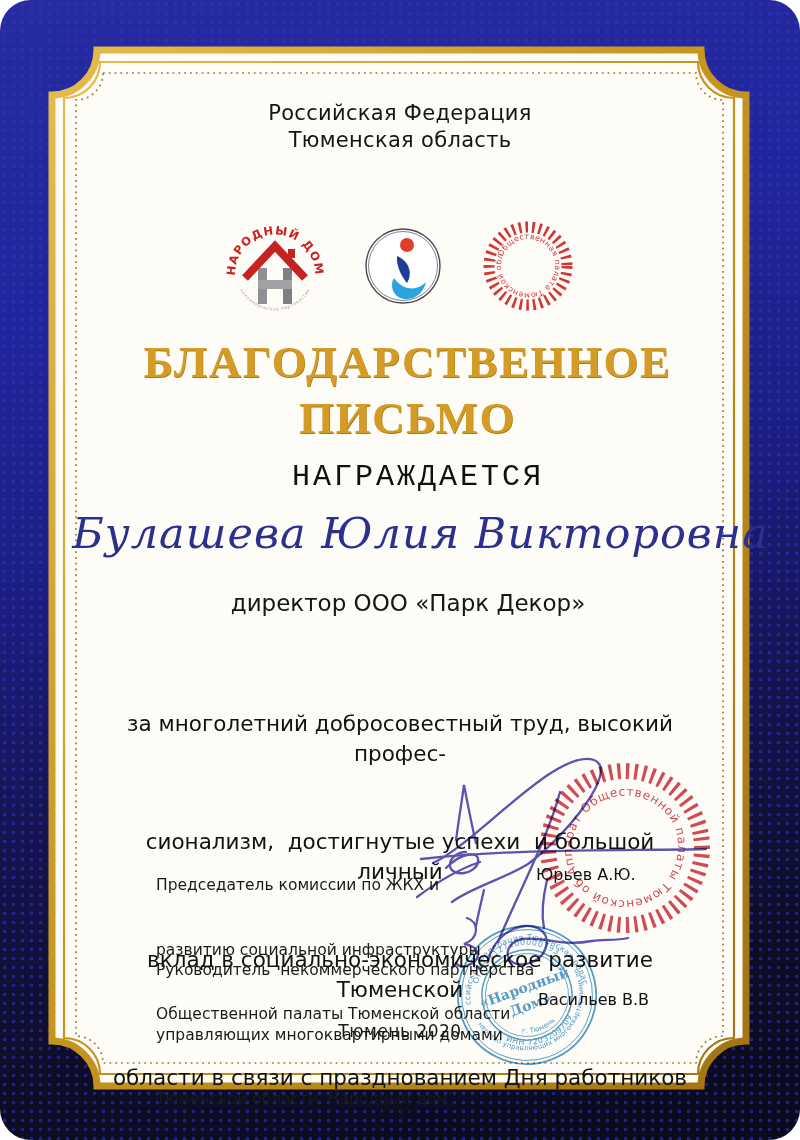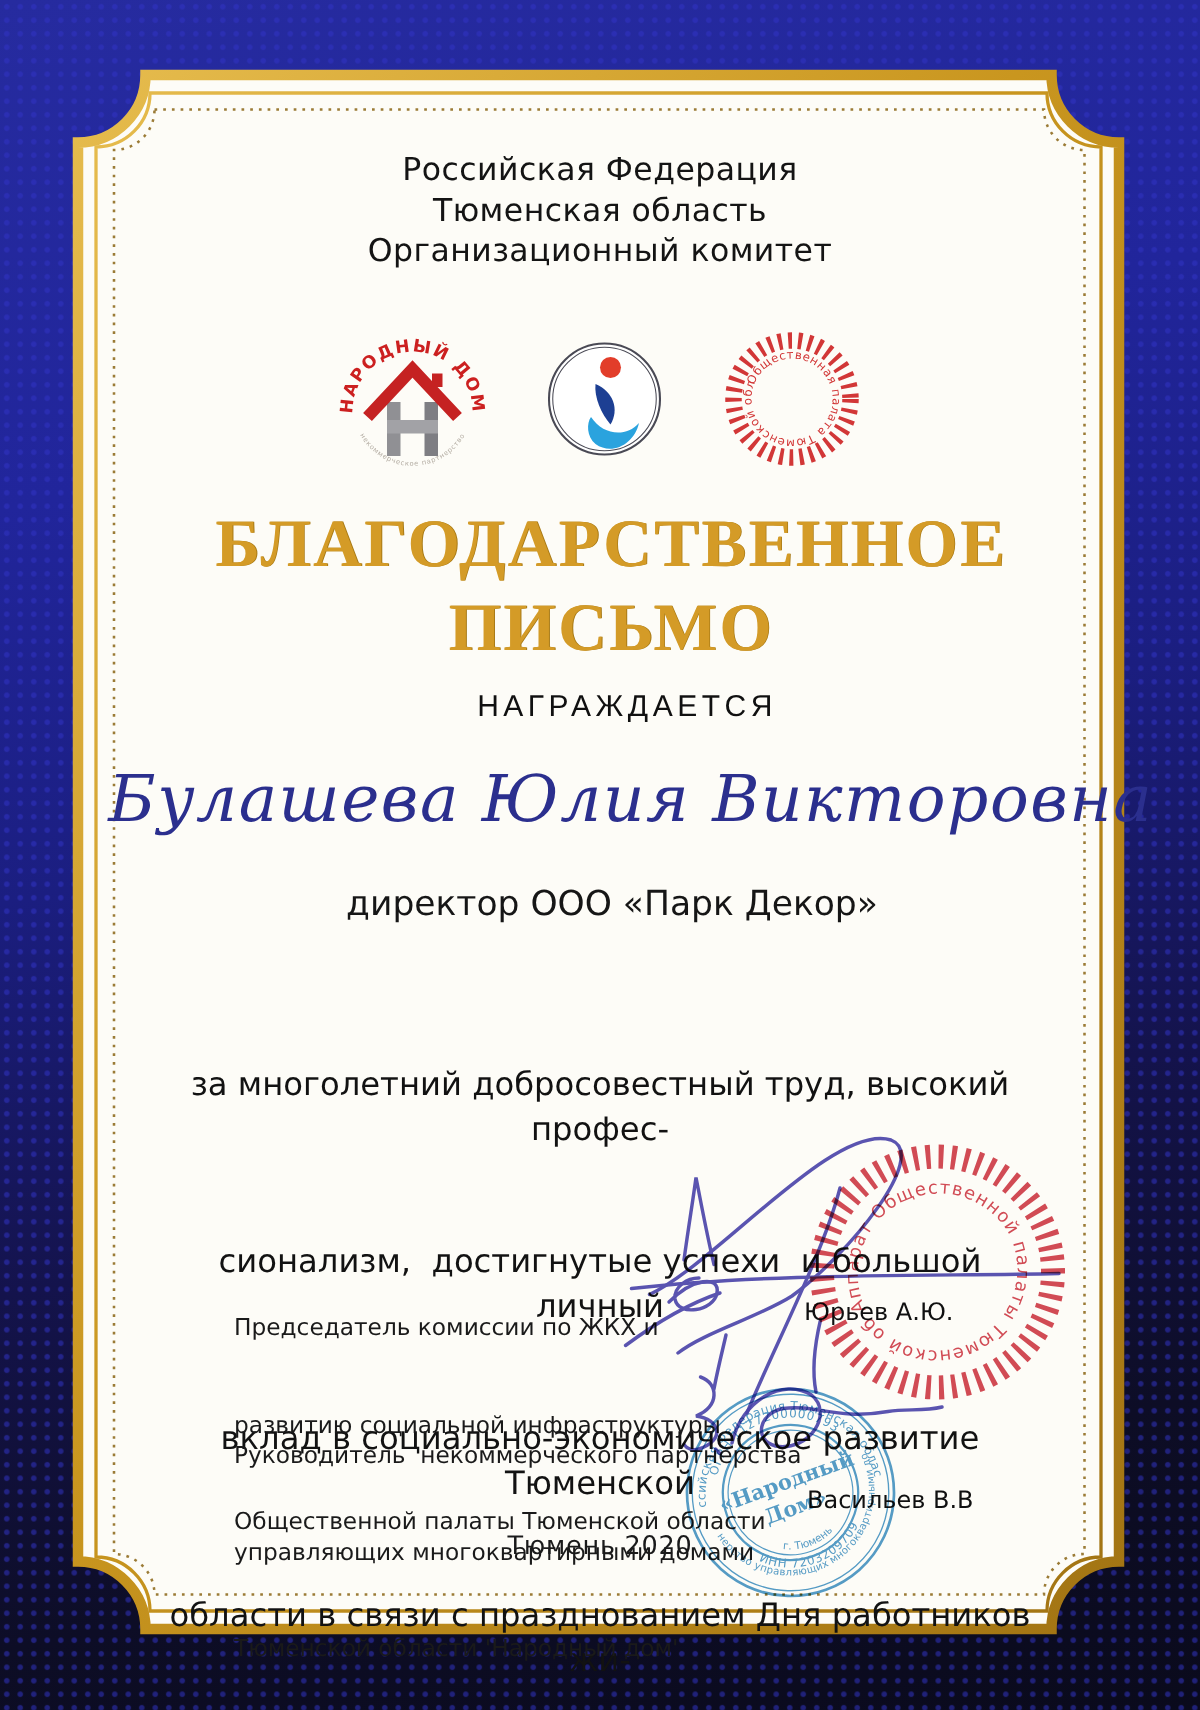--- a/index.html
+++ b/index.html
@@ -3,28 +3,29 @@
 <meta charset="utf-8">
 <style>
   html,body{margin:0;padding:0;}
   body{width:800px;height:1140px;font-family:"DejaVu Sans",sans-serif;}
   .page{
     position:relative;width:800px;height:1140px;overflow:hidden;
     background-image:
       radial-gradient(rgba(49,51,196,0.55) 1.5px, transparent 2.2px),
       linear-gradient(168deg,#262b9f 0%,#21259b 26%,#1b1e80 46%,#14134c 66%,#0d0d26 84%,#0a0a1c 100%);
     background-size:9px 9px, 100% 100%;
+    border-radius:31px;
   }
   .abs{position:absolute;}
   .ctr{left:0;right:0;text-align:center;}
   .frame-svg{position:absolute;left:0;top:0;}
   .header{top:100px;font-size:21px;line-height:27px;color:#141414;letter-spacing:.3px;}
   .logos{position:absolute;top:216px;left:0;right:0;height:100px;display:flex;justify-content:center;align-items:flex-start;gap:36px;}
   .title{top:334px;font-family:"Liberation Serif",serif;font-weight:700;font-size:45px;line-height:56px;color:#d49b27;letter-spacing:1.5px;text-shadow:.6px .6px 0 #a87a16;margin-left:15px;}
-  .awarded{top:460px;font-family:Liberation Sans, sans-serif;font-size:20px;letter-spacing:3px;color:#101010;padding-left:36px;}
+  .awarded{top:460px;font-family:Liberation Mono, monospace;font-size:30px;letter-spacing:3px;color:#101010;padding-left:36px;}
   .name{top:508px;font-family:"DejaVu Serif",serif;font-style:italic;font-size:43px;color:#2b2f8e;letter-spacing:1px;padding-left:41px;}
   .position{top:590px;font-size:23px;color:#161616;margin-left:16px;}
   .body-text{top:650px;left:110px;width:580px;font-size:21.5px;line-height:29.5px;color:#121212;text-align:center;white-space:pre-wrap;}
   .sig-title{left:156px;width:430px;text-align:left;font-size:15.5px;line-height:21.5px;color:#1a1a1a;white-space:pre-wrap;}
   .sig1{top:832px;}
   .sig2{top:917px;}
   .sig-name{font-size:16px;color:#101010;}
   .sig-name-1{top:865px;left:536px;}
   .sig-name-2{top:990px;left:538px;}
   .footer{top:1021px;font-size:17px;color:#1a1a1a;letter-spacing:.5px;}
@@ -45,21 +46,20 @@
       </linearGradient>
     </defs>
     <path d="M97,50 H701 A45,45 0 0 0 746,95 V1041 A45,45 0 0 0 701,1086 H97 A45,45 0 0 0 52,1041 V95 A45,45 0 0 0 97,50 Z" fill="#fdfcf7" stroke="url(#gold)" stroke-width="7"></path>
     <path d="M100,62 H698 A36,36 0 0 0 734,98 V1038 A36,36 0 0 0 698,1074 H100 A36,36 0 0 0 64,1038 V98 A36,36 0 0 0 100,62 Z" fill="none" stroke="url(#gold)" stroke-width="2.2"></path>
     <path d="M103,73 H696 A27,27 0 0 0 723,100 V1036 A27,27 0 0 0 696,1063 H103 A27,27 0 0 0 76,1036 V100 A27,27 0 0 0 103,73 Z" fill="none" stroke="#9b7b36" stroke-width="1.7" stroke-dasharray="1.8 4"></path>
   </svg>
 
   <div class="abs ctr header">
     <div>Российская Федерация</div>
     <div>Тюменская область</div>
-    <div>Организационный комитет</div>
   </div>
 
   <div class="logos">
 
     <svg width="100" height="98" viewBox="0 0 100 98">
       <defs>
         <path id="nd-arc" d="M10.2,54.5 A40,40 0 0 1 89.8,54.5" fill="none"></path>
         <path id="nd-arc-b" d="M14,72 A40,40 0 0 0 86,72" fill="none"></path>
       </defs>
       <text font-size="11.5" font-weight="bold" fill="#cc2020" letter-spacing="1.2" font-family="DejaVu Sans, sans-serif">

